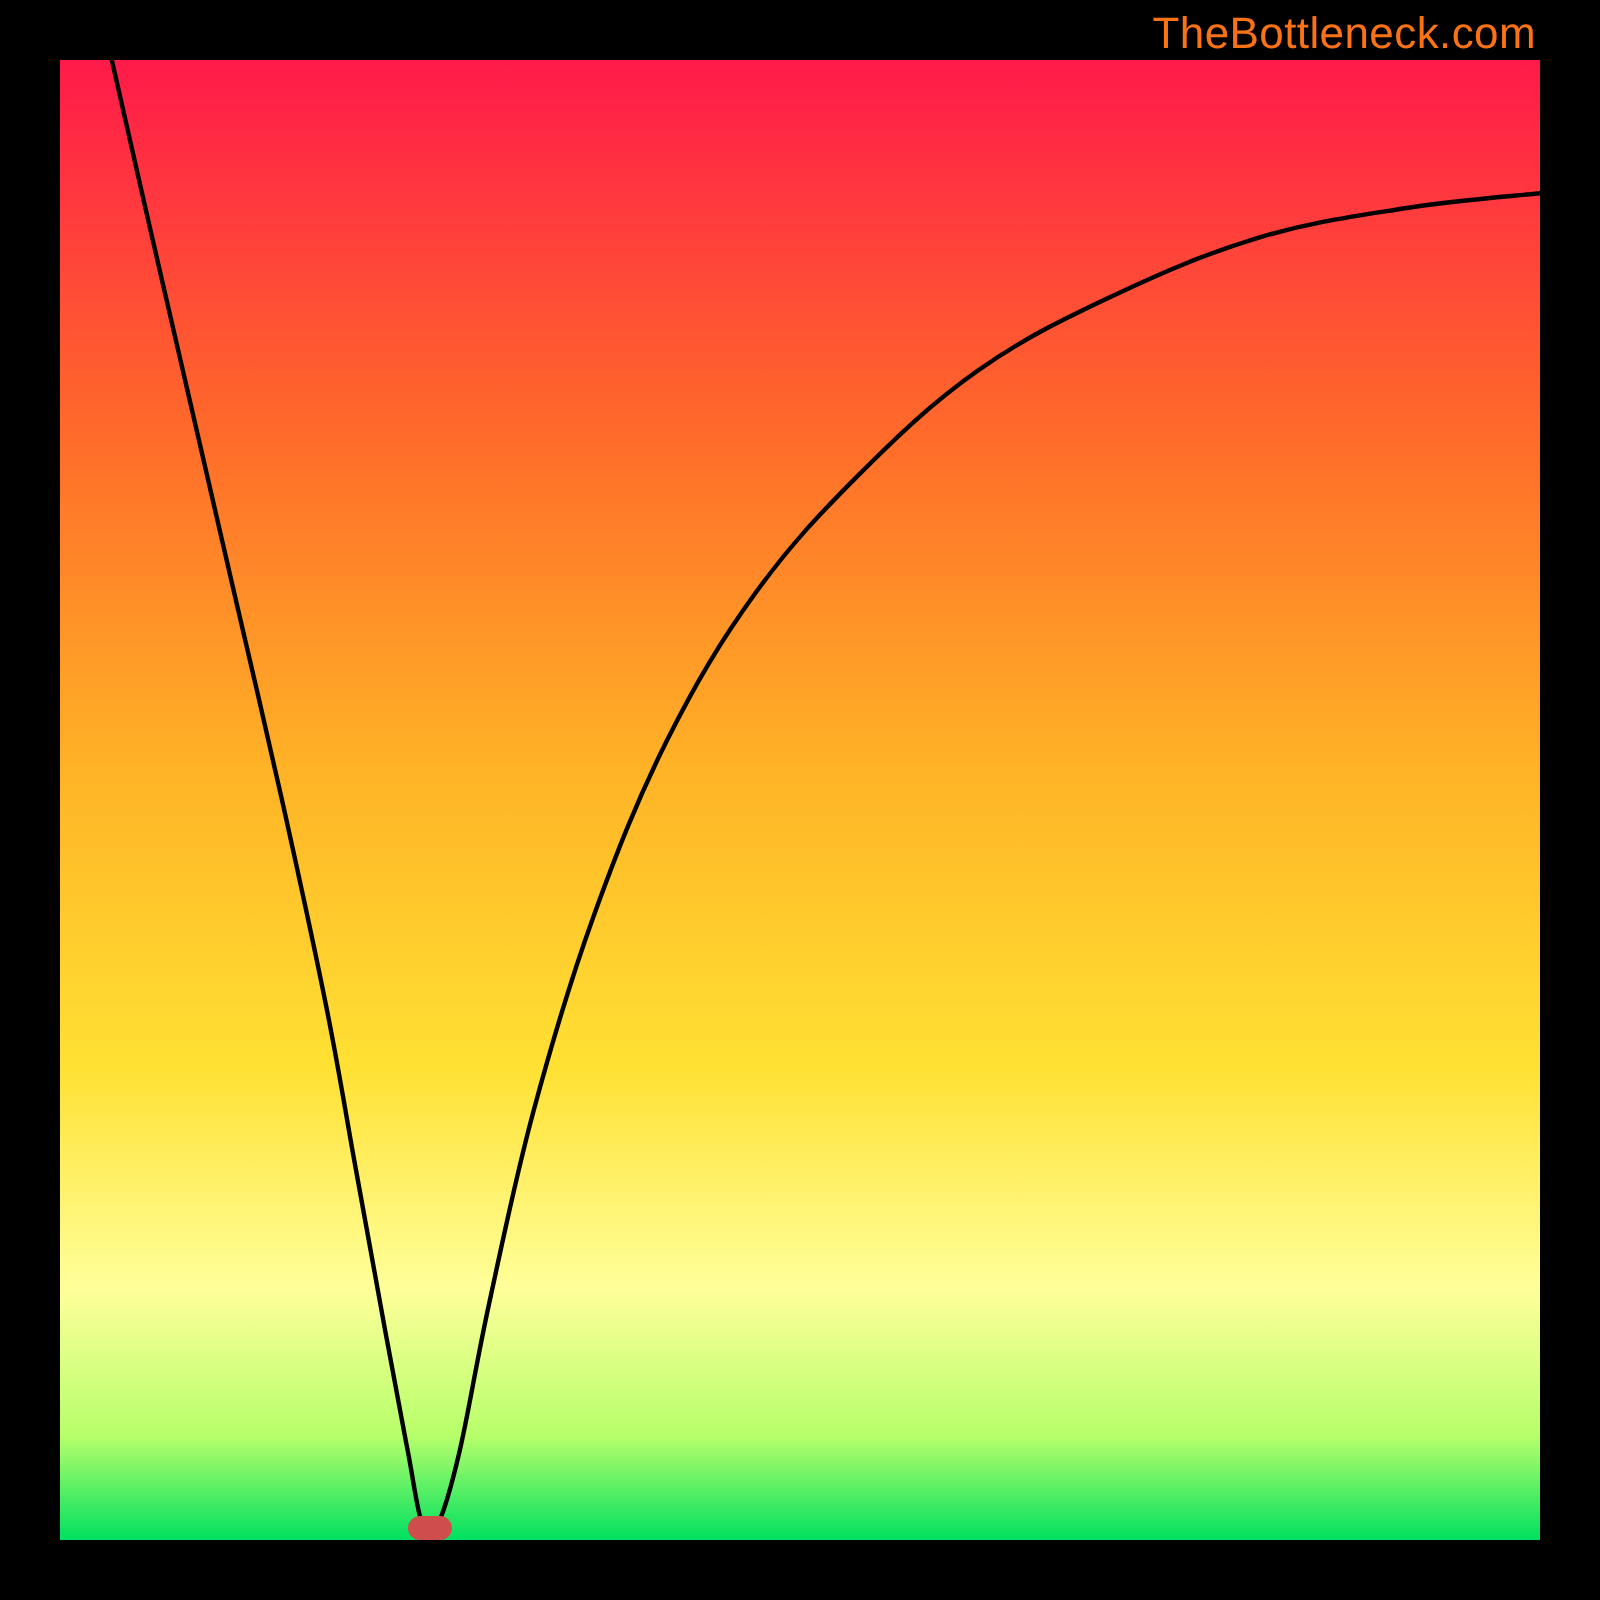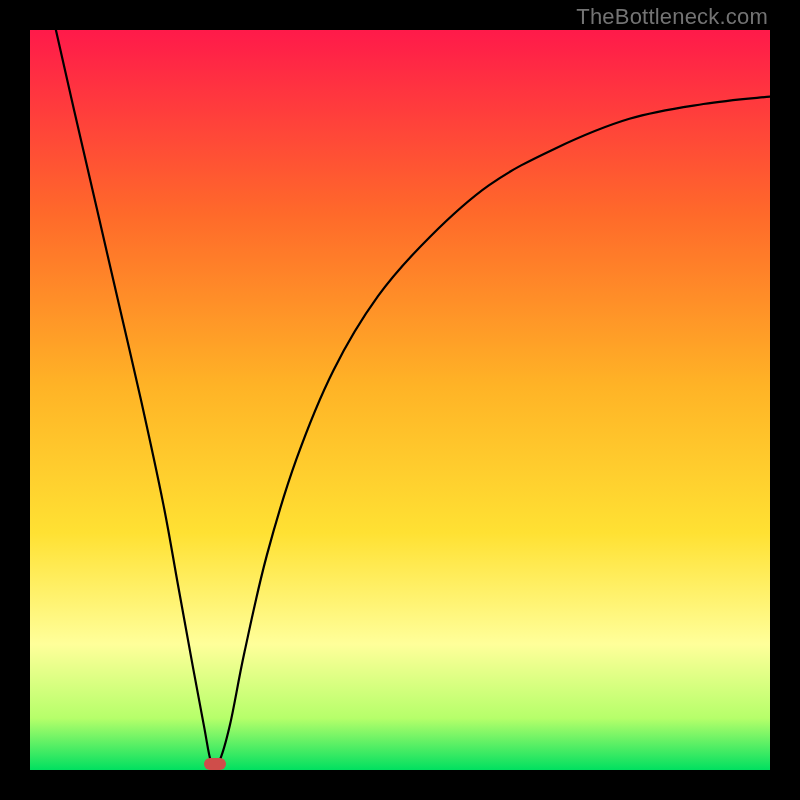--- a/index.html
+++ b/index.html
@@ -27,21 +27,21 @@
     width: 100%;
     height: 100%;
   }
   .watermark {
     position: absolute;
     top: 4px;
     right: 32px;
     font-family: Arial, Helvetica, sans-serif;
     font-size: 22px;
     font-weight: 400;
-    color: #737373;
+    color: #f97316;
     letter-spacing: 0.2px;
   }
   .marker {
     position: absolute;
     background: #d9534f;
     border-radius: 8px;
   }
 </style>
 </head>
 <body>

